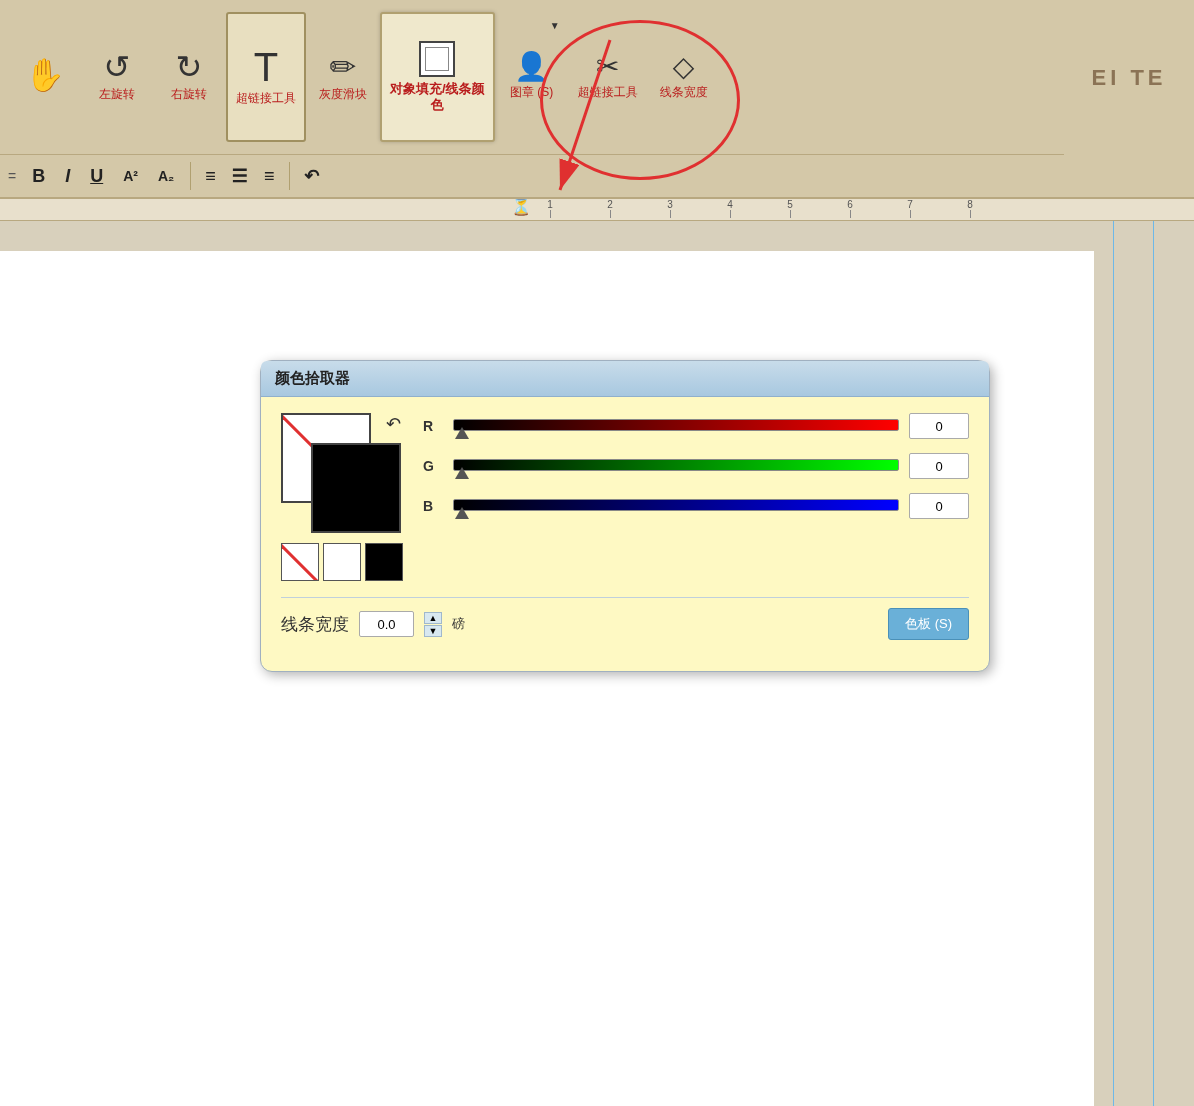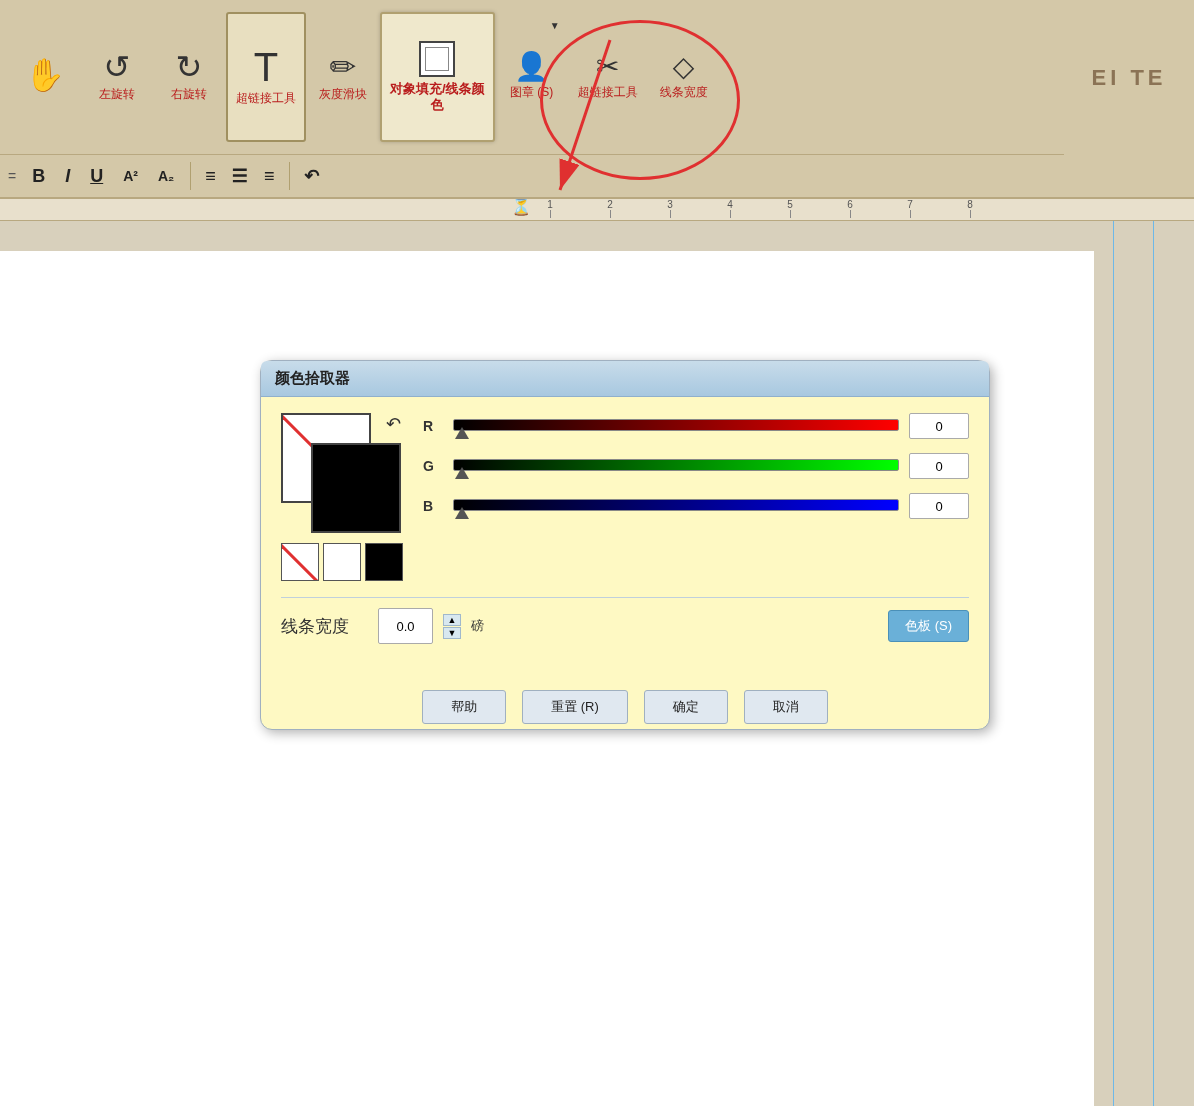--- a/index.html
+++ b/index.html
@@ -374,27 +374,26 @@
       margin-top: 16px;
       padding: 10px 0;
       border-top: 1px solid #c0d0dc;
     }
     .line-width-label {
       font-size: 17px;
       color: #333;
     }
     .line-width-input {
       width: 55px;
-      height: 36px;
+      height: 26px;
       border: 1px solid #aaa;
       background: white;
       text-align: center;
       font-size: 13px;
       border-radius: 2px;
-      margin-left: 19px;
     }
     .spinner {
       display: flex;
       flex-direction: column;
       gap: 1px;
     }
     .spinner-up, .spinner-down {
       width: 18px;
       height: 12px;
       background: #d8e8f0;
@@ -622,19 +621,13 @@
       <input class="line-width-input" type="text" value="0.0" style="">
       <div class="spinner">
         <button class="spinner-up">▲</button>
         <button class="spinner-down">▼</button>
       </div>
       <span class="unit-label">磅</span>
       <button class="color-board-btn">色板 (S)</button>
     </div>
   </div>
 
-  <div class="dialog-footer">
-    <button class="dlg-btn">帮助</button>
-    <button class="dlg-btn">重置 (R)</button>
-    <button class="dlg-btn">确定</button>
-    <button class="dlg-btn">取消</button>
-  </div>
 </div>
 
 </body></html>

